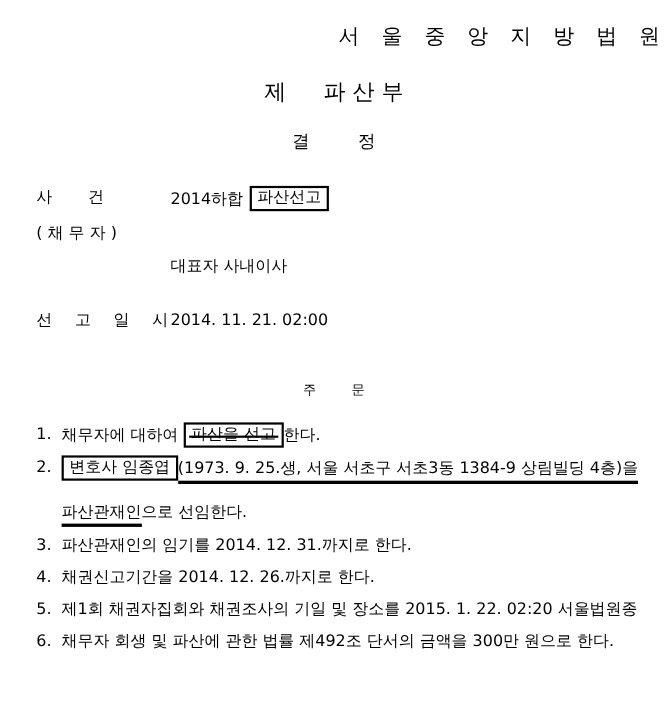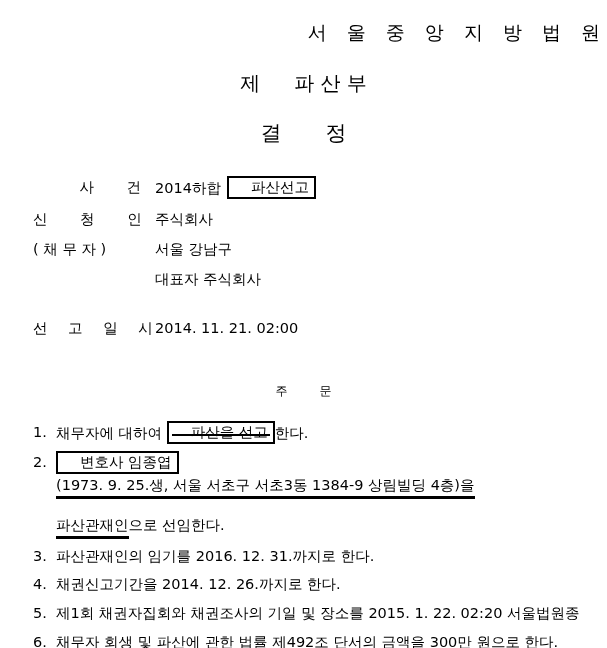--- a/index.html
+++ b/index.html
@@ -36,21 +36,21 @@
     font-size: 20px;
     margin-top: 24px;
     font-weight: 500;
   }
   .division-title .gap {
     display: inline-block;
     width: 34px;
   }
   .decision-title {
     text-align: center;
-    font-size: 21px;
+    font-size: 16px;
     margin-top: 22px;
     font-weight: 500;
   }
   .decision-title .gap {
     display: inline-block;
     width: 44px;
   }
 
   
   .fields {
@@ -66,29 +66,29 @@
   }
   .field-label {
     width: 122px;
     flex: 0 0 122px;
     white-space: nowrap;
   }
   .field-value {
     flex: 1 1 auto;
     white-space: nowrap;
   }
-  .lab-sagun { letter-spacing: 14px; text-align: right; }
+  .lab-sagun { letter-spacing: 14px; }
   .lab-sincheong { letter-spacing: 14px; }
   .lab-chaemuja { letter-spacing: 0px; }
   .lab-seongo { letter-spacing: 8px; text-align: center; }
 
   .boxed {
     display: inline-block;
     border: 2px solid #000;
-    padding: 0px 5px 1px 22px;
+    padding: 0px 5px 1px 5px;
     line-height: 1.25;
     position: relative;
     top: -1px;
   }
   .inline-gap {
     display: inline-block;
     width: 6px;
   }
 
   .date-block {
@@ -164,33 +164,28 @@
 
   <div class="fields">
 
     <div class="field-row">
       <div class="field-label lab-sagun">사    건</div>
       <div class="field-value">
         <span>2014하합</span><span class="inline-gap"></span><span class="boxed">파산선고</span>
       </div>
     </div>
 
-    <div class="field-row">
-      <div class="field-label lab-sincheong">신 청 인</div>
-      <div class="field-value">주식회사</div>
-    </div>
 
     <div class="field-row">
       <div class="field-label lab-chaemuja">( 채 무 자 )</div>
-      <div class="field-value">서울 강남구</div>
     </div>
 
     <div class="field-row">
       <div class="field-label"></div>
-      <div class="field-value">대표자 주식회사</div>
+      <div class="field-value">대표자 사내이사</div>
     </div>
 
     <div class="field-row date-block">
       <div class="field-label lab-seongo">선 고 일 시</div>
       <div class="field-value">2014. 11. 21. 02:00</div>
     </div>
 
   </div>
 
   <div class="jumun">
@@ -211,21 +206,21 @@
       <div class="order-text">
         <span class="boxed">변호사 임종엽</span><span class="u-seg">(1973. 9. 25.생, 서울 서초구 서초3동 1384-9 상림빌딩 4층)을</span>
         <div class="line2">
           <span class="u-seg">파산관재인</span><span>으로 선임한다.</span>
         </div>
       </div>
     </div>
 
     <div class="order-item">
       <div class="order-num">3.</div>
-      <div class="order-text">파산관재인의 임기를 2016. 12. 31.까지로 한다.</div>
+      <div class="order-text">파산관재인의 임기를 2014. 12. 31.까지로 한다.</div>
     </div>
 
     <div class="order-item">
       <div class="order-num">4.</div>
       <div class="order-text">채권신고기간을 2014. 12. 26.까지로 한다.</div>
     </div>
 
     <div class="order-item">
       <div class="order-num">5.</div>
       <div class="order-text">

